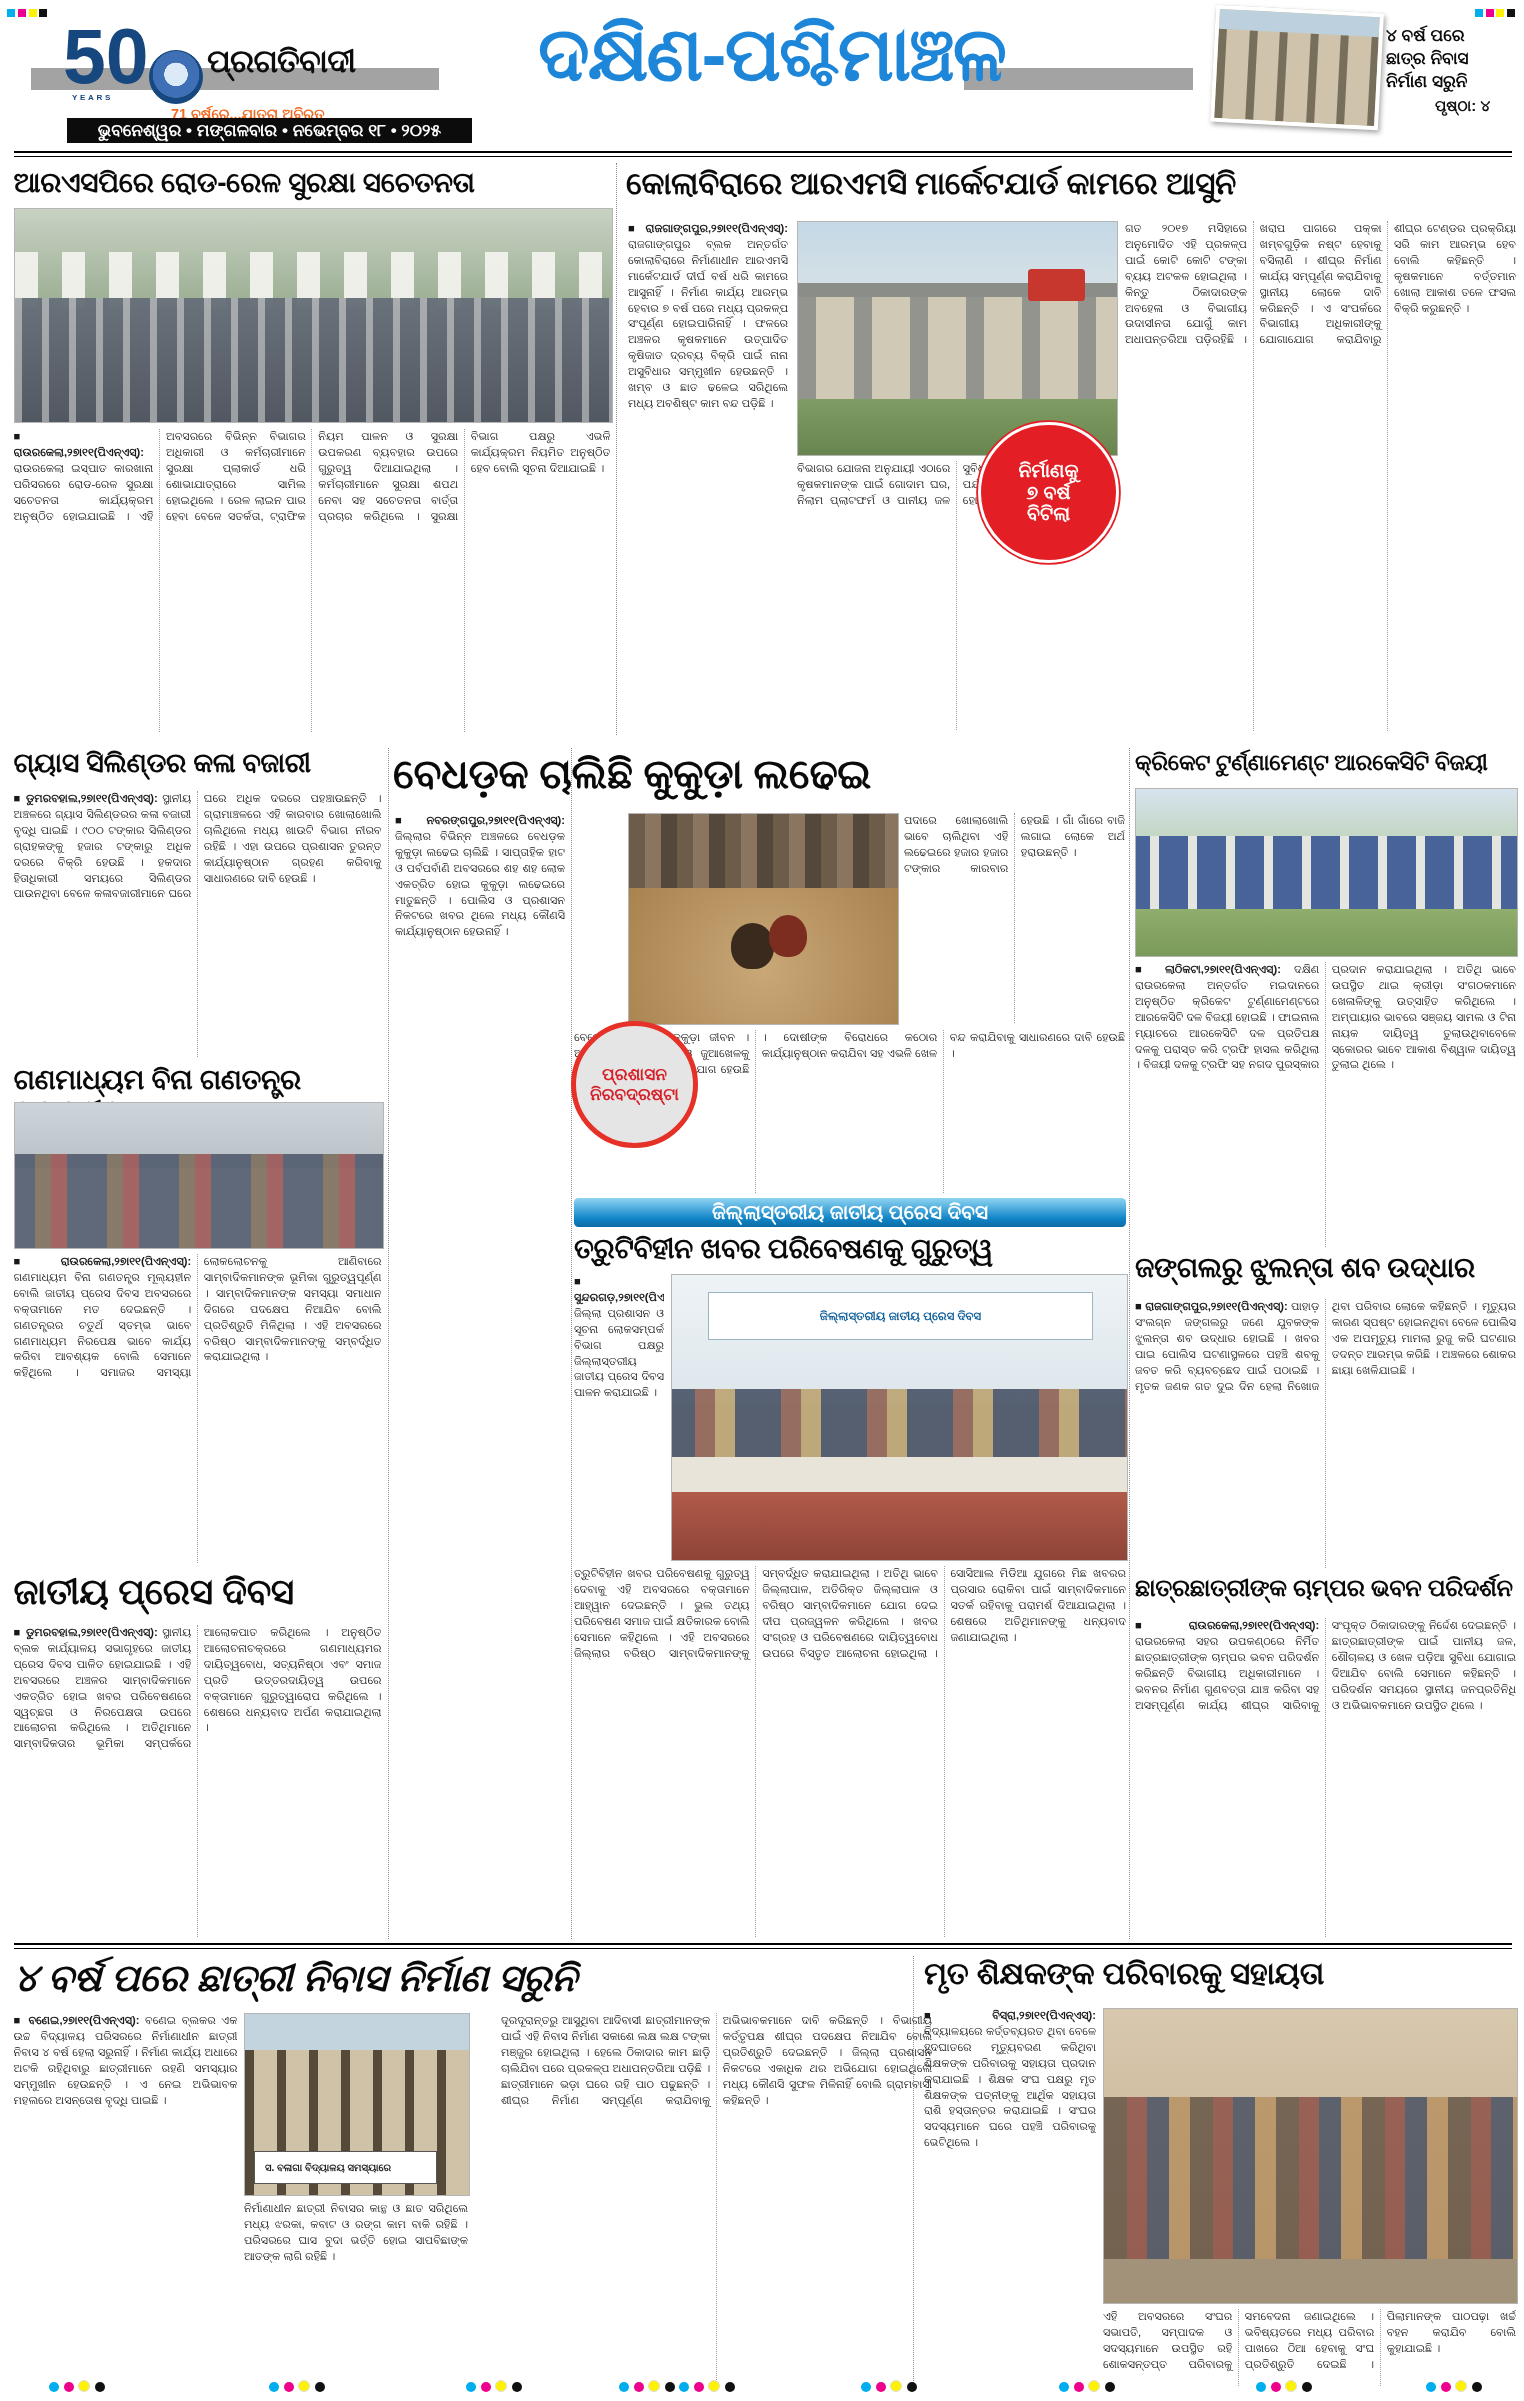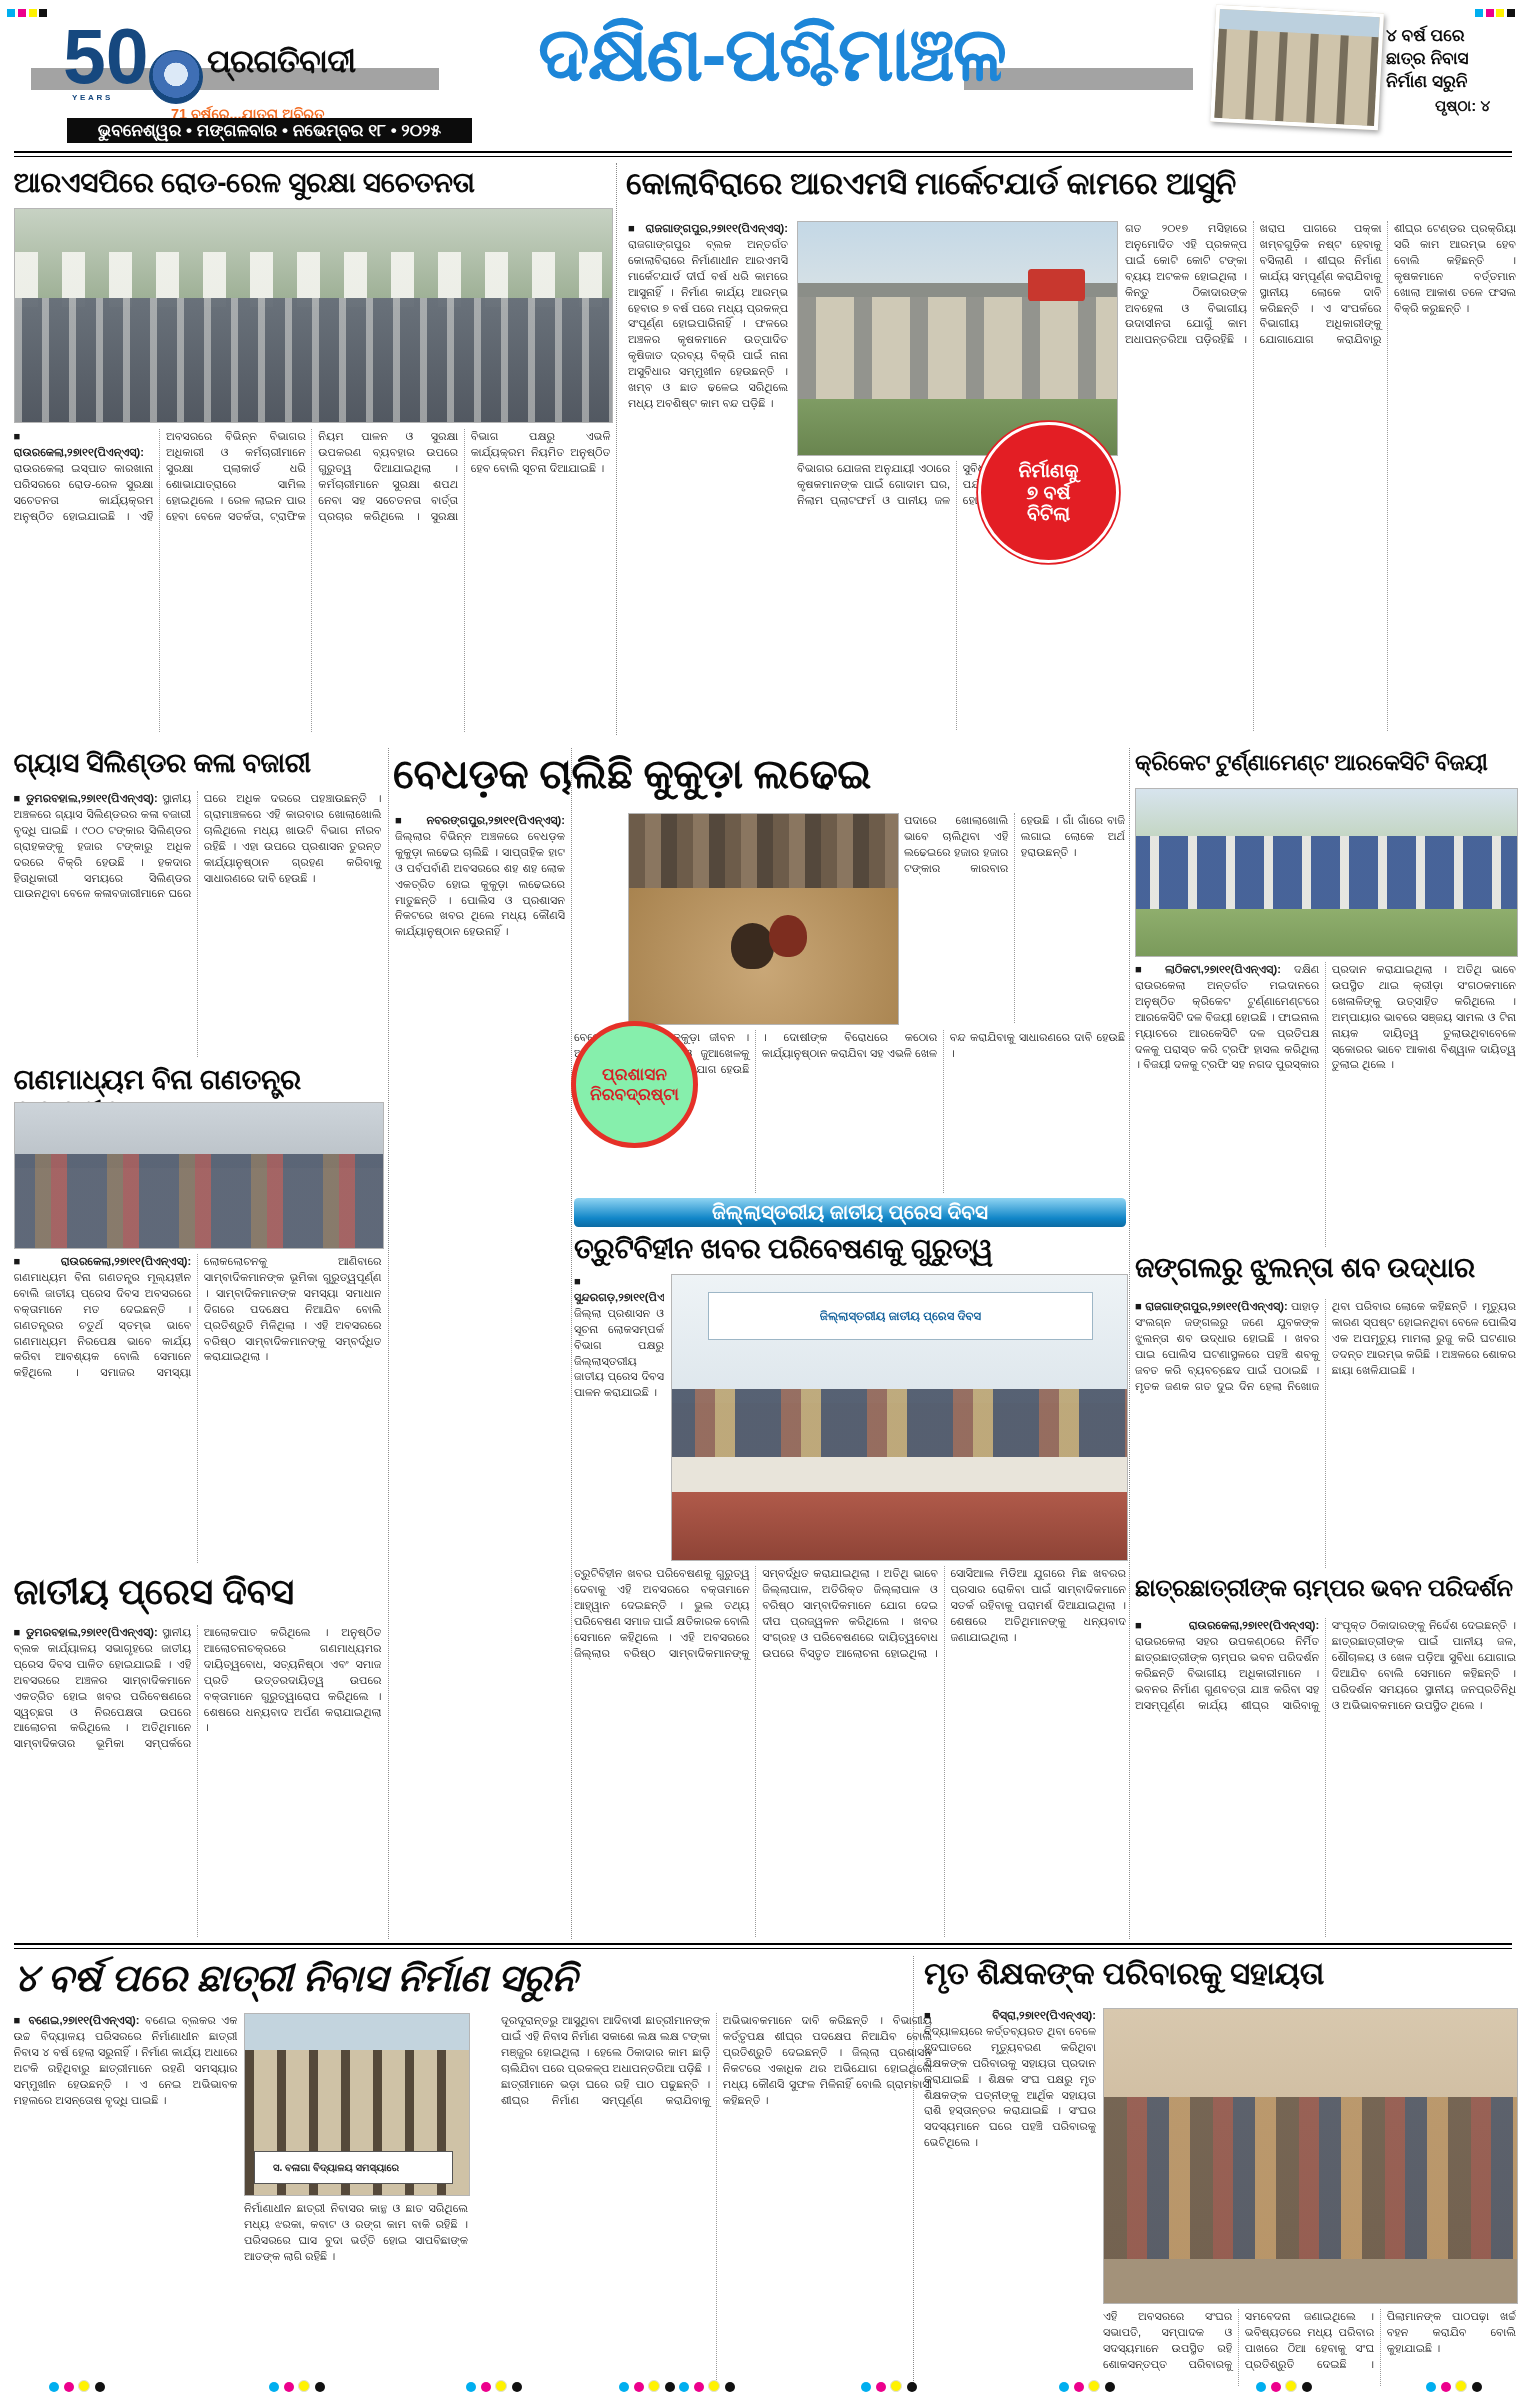--- a/index.html
+++ b/index.html
@@ -129,21 +129,21 @@
   <div style="left:0;top:35%;width:100%;height:65%;background:radial-gradient(circle at 50% 60%,#c9a777,#a8834f);"></div>
   <div style="left:38%;top:52%;width:16%;height:22%;background:#3a2a1e;border-radius:50% 50% 45% 45%;"></div>
   <div style="left:52%;top:48%;width:14%;height:20%;background:#7d2d1f;border-radius:50% 50% 45% 45%;"></div>
 </div>
 <div class="abs bt cols2" style="left:904px;top:813px;width:221px;height:210px;">
   <span>ପଦାରେ ଖୋଲାଖୋଲି ଭାବେ ଚାଲିଥିବା ଏହି ଲଢେଇରେ ହଜାର ହଜାର ଟଙ୍କାର କାରବାର ହେଉଛି । ଗାଁ ଗାଁରେ ବାଜି ଲଗାଇ ଲୋକେ ଅର୍ଥ ହରାଉଛନ୍ତି ।</span>
 </div>
 <div class="abs bt cols3" style="left:574px;top:1030px;width:551px;height:163px;">
   <span>ବେଳେ ବାଜି ଲାଗୁଛି କୁକୁଡ଼ା ଜୀବନ । ଅଧିକାଂଶ ସ୍ଥାନରେ ମଦ ଓ ଜୁଆଖେଳକୁ ପ୍ରୋତ୍ସାହନ ମିଳୁଥିବା ଅଭିଯୋଗ ହେଉଛି । ଦୋଷୀଙ୍କ ବିରୋଧରେ କଠୋର କାର୍ଯ୍ୟାନୁଷ୍ଠାନ କରାଯିବା ସହ ଏଭଳି ଖେଳ ବନ୍ଦ କରାଯିବାକୁ ସାଧାରଣରେ ଦାବି ହେଉଛି ।</span>
 </div>
-<div class="abs badge" style="left:571px;top:1021px;width:117px;height:117px;background:#86efac;border:5.4px solid #e53128;color:#d61f26;font-size:17px;">
+<div class="abs badge" style="left:571px;top:1021px;width:117px;height:117px;background:#e5e5e5;border:5.4px solid #e53128;color:#d61f26;font-size:17px;">
   <div>ପ୍ରଶାସନ</div>
   <div>ନିରବଦ୍ରଷ୍ଟା</div>
 </div>
 
 <div class="abs" style="left:574px;top:1198px;width:552px;height:29px;border-radius:4.5px;background:linear-gradient(180deg,#8fd4f2,#1186c8 70%,#0c6ba3);color:#fff;font-weight:800;font-size:20px;display:flex;align-items:center;justify-content:center;">ଜିଲ୍ଲାସ୍ତରୀୟ ଜାତୀୟ ପ୍ରେସ ଦିବସ</div>
 <div class="abs hd" style="left:574px;top:1233px;width:552px;font-size:28px;">ତ୍ରୁଟିବିହୀନ ଖବର ପରିବେଷଣକୁ ଗୁରୁତ୍ୱ</div>
 <div class="abs bt" style="left:574px;top:1274px;width:90px;height:285px;">
   <span class="byl">■ ସୁନ୍ଦରଗଡ଼,୨୭ା୧୧(ପିଏନ୍‌ଏସ୍): </span><span>ଜିଲ୍ଲା ପ୍ରଶାସନ ଓ ସୂଚନା ଲୋକସମ୍ପର୍କ ବିଭାଗ ପକ୍ଷରୁ ଜିଲ୍ଲାସ୍ତରୀୟ ଜାତୀୟ ପ୍ରେସ ଦିବସ ପାଳନ କରାଯାଇଛି ।</span>
 </div>
 <div class="abs ph" style="left:671px;top:1274px;width:455px;height:285px;">
@@ -181,21 +181,21 @@
 
 <div class="abs rule2" style="left:13.5px;top:1943px;width:1498px;"></div>
 
 <div class="abs hd" style="left:13.5px;top:1957px;width:893px;font-size:38px;font-style:italic;">୪ ବର୍ଷ ପରେ ଛାତ୍ରୀ ନିବାସ ନିର୍ମାଣ ସରୁନି</div>
 <div class="abs bt" style="left:13.5px;top:2013px;width:224px;height:373px;">
   <span class="byl">■ ବଣେଇ,୨୭ା୧୧(ପିଏନ୍‌ଏସ୍): </span><span>ବଣେଇ ବ୍ଲକର ଏକ ଉଚ୍ଚ ବିଦ୍ୟାଳୟ ପରିସରରେ ନିର୍ମାଣାଧୀନ ଛାତ୍ରୀ ନିବାସ ୪ ବର୍ଷ ହେଲା ସରୁନାହିଁ । ନିର୍ମାଣ କାର୍ଯ୍ୟ ଅଧାରେ ଅଟକି ରହିଥିବାରୁ ଛାତ୍ରୀମାନେ ରହଣି ସମସ୍ୟାର ସମ୍ମୁଖୀନ ହେଉଛନ୍ତି । ଏ ନେଇ ଅଭିଭାବକ ମହଲରେ ଅସନ୍ତୋଷ ବୃଦ୍ଧି ପାଇଛି ।</span>
 </div>
 <div class="abs ph" style="left:244px;top:2013px;width:224px;height:181px;">
   <div style="left:0;top:0;width:100%;height:20%;background:#c3d4de;"></div>
   <div style="left:0;top:20%;width:100%;height:80%;background:repeating-linear-gradient(90deg,#55493a 0 9px,#cfc2a6 9px 32px),repeating-linear-gradient(0deg,rgba(85,73,58,.7) 0 7.2px,rgba(207,194,166,0) 7.2px 27px);"></div>
-  <div style="left:4%;bottom:6%;width:72%;height:17%;background:#ffffff;border:0.9px solid #555;display:flex;align-items:center;padding:0 18px;font-size:10px;font-weight:700;color:#222;">ସ. ବଳାଗା ବିଦ୍ୟାଳୟ ସମସ୍ୟାରେ</div>
+  <div style="left:4%;bottom:6%;width:72%;height:17%;background:#ffffff;border:0.9px solid #555;display:flex;align-items:center;padding:0 10px;font-size:10px;font-weight:700;color:#222;">ସ. ବଳାଗା ବିଦ୍ୟାଳୟ ସମସ୍ୟାରେ</div>
 </div>
 <div class="abs bt" style="left:244px;top:2201px;width:224px;height:185px;">
   <span>ନିର୍ମାଣାଧୀନ ଛାତ୍ରୀ ନିବାସର କାନ୍ଥ ଓ ଛାତ ସରିଥିଲେ ମଧ୍ୟ ଝରକା, କବାଟ ଓ ରଙ୍ଗ କାମ ବାକି ରହିଛି । ପରିସରରେ ଘାସ ବୁଦା ଭର୍ତ୍ତି ହୋଇ ସାପବିଛାଙ୍କ ଆତଙ୍କ ଲାଗି ରହିଛି ।</span>
 </div>
 <div class="abs bt cols2" style="left:475px;top:2013px;width:431px;height:373px;margin-left:26px;">
   <span>ଦୂରଦୂରାନ୍ତରୁ ଆସୁଥିବା ଆଦିବାସୀ ଛାତ୍ରୀମାନଙ୍କ ପାଇଁ ଏହି ନିବାସ ନିର୍ମାଣ ସକାଶେ ଲକ୍ଷ ଲକ୍ଷ ଟଙ୍କା ମଞ୍ଜୁର ହୋଇଥିଲା । ହେଲେ ଠିକାଦାର କାମ ଛାଡ଼ି ଚାଲିଯିବା ପରେ ପ୍ରକଳ୍ପ ଅଧାପନ୍ତରିଆ ପଡ଼ିଛି । ଛାତ୍ରୀମାନେ ଭଡ଼ା ଘରେ ରହି ପାଠ ପଢୁଛନ୍ତି । ଶୀଘ୍ର ନିର୍ମାଣ ସମ୍ପୂର୍ଣ୍ଣ କରାଯିବାକୁ ଅଭିଭାବକମାନେ ଦାବି କରିଛନ୍ତି । ବିଭାଗୀୟ କର୍ତ୍ତୃପକ୍ଷ ଶୀଘ୍ର ପଦକ୍ଷେପ ନିଆଯିବ ବୋଲି ପ୍ରତିଶ୍ରୁତି ଦେଇଛନ୍ତି । ଜିଲ୍ଲା ପ୍ରଶାସନ ନିକଟରେ ଏକାଧିକ ଥର ଅଭିଯୋଗ ହୋଇଥିଲେ ମଧ୍ୟ କୌଣସି ସୁଫଳ ମିଳିନାହିଁ ବୋଲି ଗ୍ରାମବାସୀ କହିଛନ୍ତି ।</span>
 </div>
 
 <div class="abs vdot" style="left:913px;top:1956px;height:431px;"></div>
 

